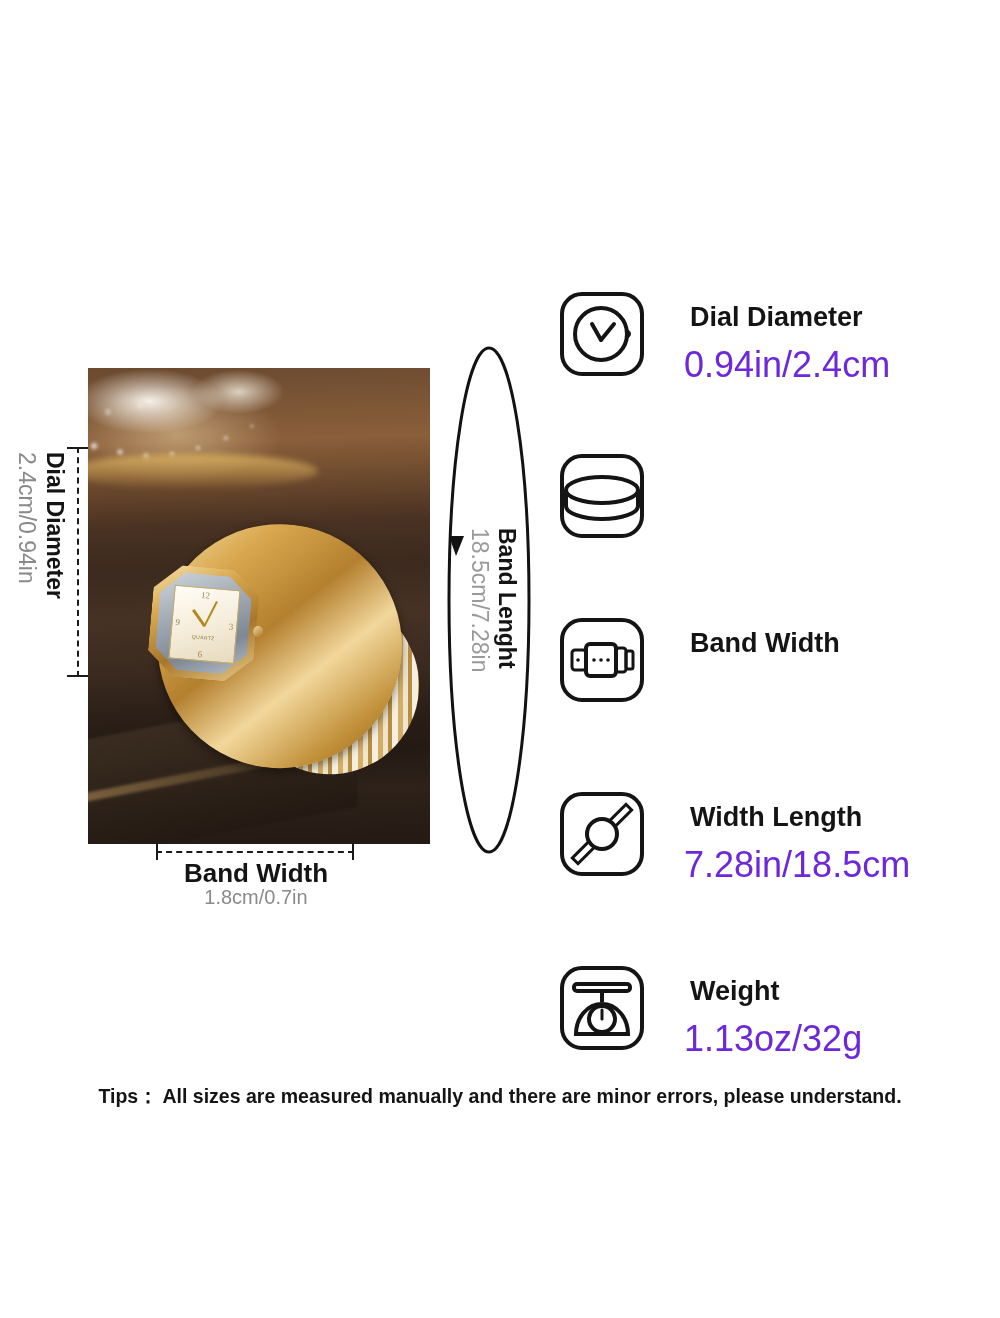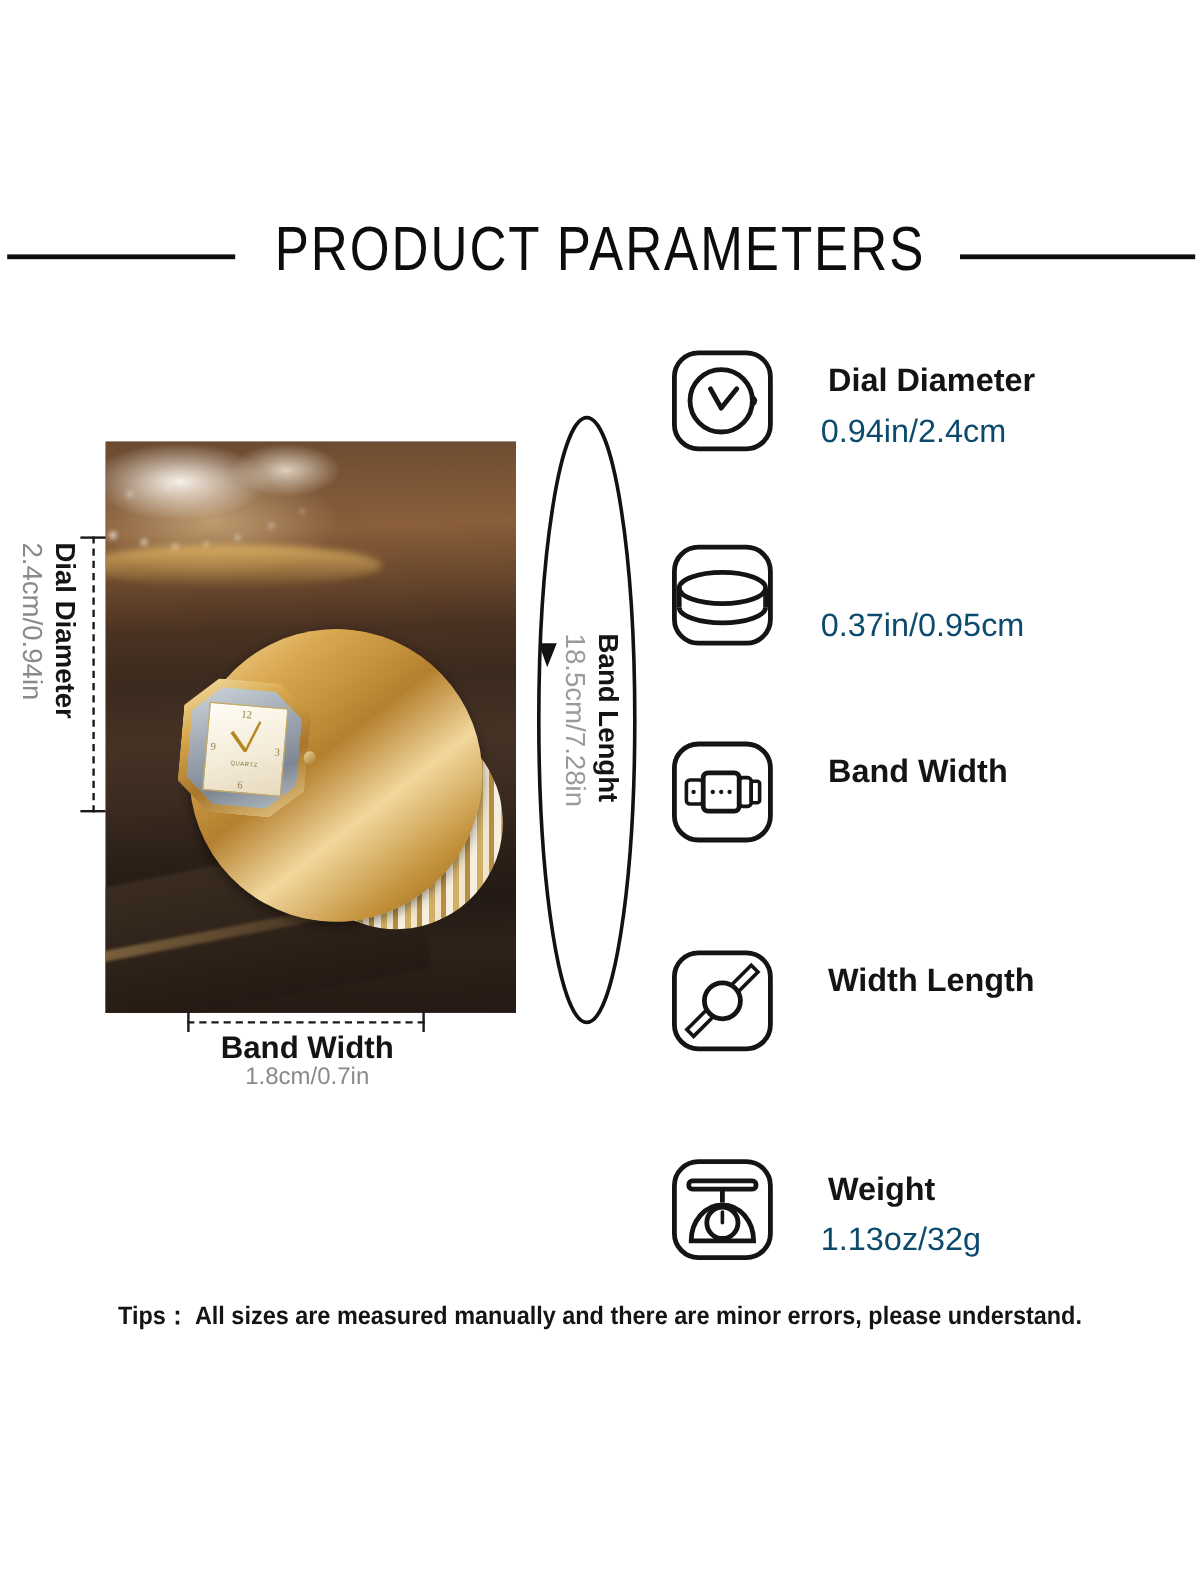--- a/index.html
+++ b/index.html
@@ -378,23 +378,23 @@
     top: 14px;
     font-size: 27px;
     font-weight: 700;
     color: #141414;
     white-space: nowrap;
   }
   .spec-value {
     position: absolute;
     left: 128px;
     top: 56px;
-    font-size: 27px;
+    font-size: 36px;
     font-weight: 400;
-    color: #0c4a6e;
+    color: #6d28d9;
     white-space: nowrap;
   }
 
   
   .tips {
     position: absolute;
     left: 0;
     top: 1082px;
     width: 1000px;
     text-align: center;
@@ -402,25 +402,20 @@
     font-weight: 700;
     color: #141414;
     transform: scaleX(0.93);
   }
 </style>
 </head>
 <body>
 
 <div class="page">
 
-  <div class="header">
-    <div class="rule rule-left"></div>
-    <div class="rule rule-right"></div>
-    <div class="header-title">PRODUCT  PARAMETERS</div>
-  </div>
 
   <div class="photo-wrap">
     <div class="photo">
       <div class="bokeh"></div>
       <div class="bowl-edge"></div>
       <div class="box-top"></div>
       <div class="box-edge"></div>
 
       <div class="watch">
         <div class="bangle-inner-shadow"></div>
@@ -492,21 +487,20 @@
     <div class="spec-row" style="top:162px;">
       <div class="spec-icon">
         <svg width="92" height="92" viewBox="0 0 92 92">
           <rect x="6" y="6" width="80" height="80" rx="20" ry="20" fill="none" stroke="#141414" stroke-width="4"></rect>
           <ellipse cx="46" cy="40" rx="36" ry="13" fill="none" stroke="#141414" stroke-width="4"></ellipse>
           <path d="M10 40 L10 56" fill="none" stroke="#141414" stroke-width="4"></path>
           <path d="M82 40 L82 56" fill="none" stroke="#141414" stroke-width="4"></path>
           <path d="M10 56 a36 13 0 0 0 72 0" fill="none" stroke="#141414" stroke-width="4"></path>
         </svg>
       </div>
-      <div class="spec-value">0.37in/0.95cm</div>
     </div>
 
     <div class="spec-row" style="top:326px;">
       <div class="spec-icon">
         <svg width="92" height="92" viewBox="0 0 92 92">
           <rect x="6" y="6" width="80" height="80" rx="20" ry="20" fill="none" stroke="#141414" stroke-width="4"></rect>
           <rect x="30" y="30" width="30" height="32" rx="4" fill="none" stroke="#141414" stroke-width="4"></rect>
           <rect x="16" y="36" width="14" height="20" rx="3" fill="none" stroke="#141414" stroke-width="3"></rect>
           <rect x="60" y="34" width="10" height="24" rx="3" fill="none" stroke="#141414" stroke-width="3"></rect>
           <rect x="70" y="37" width="7" height="18" rx="2" fill="none" stroke="#141414" stroke-width="3"></rect>
@@ -522,20 +516,21 @@
     <div class="spec-row" style="top:500px;">
       <div class="spec-icon">
         <svg width="92" height="92" viewBox="0 0 92 92">
           <rect x="6" y="6" width="80" height="80" rx="20" ry="20" fill="none" stroke="#141414" stroke-width="4"></rect>
           <path d="M22 70 L70 22" fill="none" stroke="#141414" stroke-width="11" stroke-linecap="square"></path>
           <path d="M22 70 L70 22" fill="none" stroke="#ffffff" stroke-width="5" stroke-linecap="square"></path>
           <circle cx="46" cy="46" r="15" fill="#ffffff" stroke="#141414" stroke-width="4"></circle>
         </svg>
       </div>
       <div class="spec-label">Width Length</div>
+      <div class="spec-value">7.28in/18.5cm</div>
     </div>
 
     <div class="spec-row" style="top:674px;">
       <div class="spec-icon">
         <svg width="92" height="92" viewBox="0 0 92 92">
           <rect x="6" y="6" width="80" height="80" rx="20" ry="20" fill="none" stroke="#141414" stroke-width="4"></rect>
           <rect x="18" y="22" width="56" height="7" rx="3" fill="none" stroke="#141414" stroke-width="4"></rect>
           <path d="M46 29 L46 40" fill="none" stroke="#141414" stroke-width="4"></path>
           <path d="M20 72 a26 30 0 0 1 52 0 Z" fill="none" stroke="#141414" stroke-width="4"></path>
           <circle cx="46" cy="57" r="13" fill="none" stroke="#141414" stroke-width="4"></circle>

